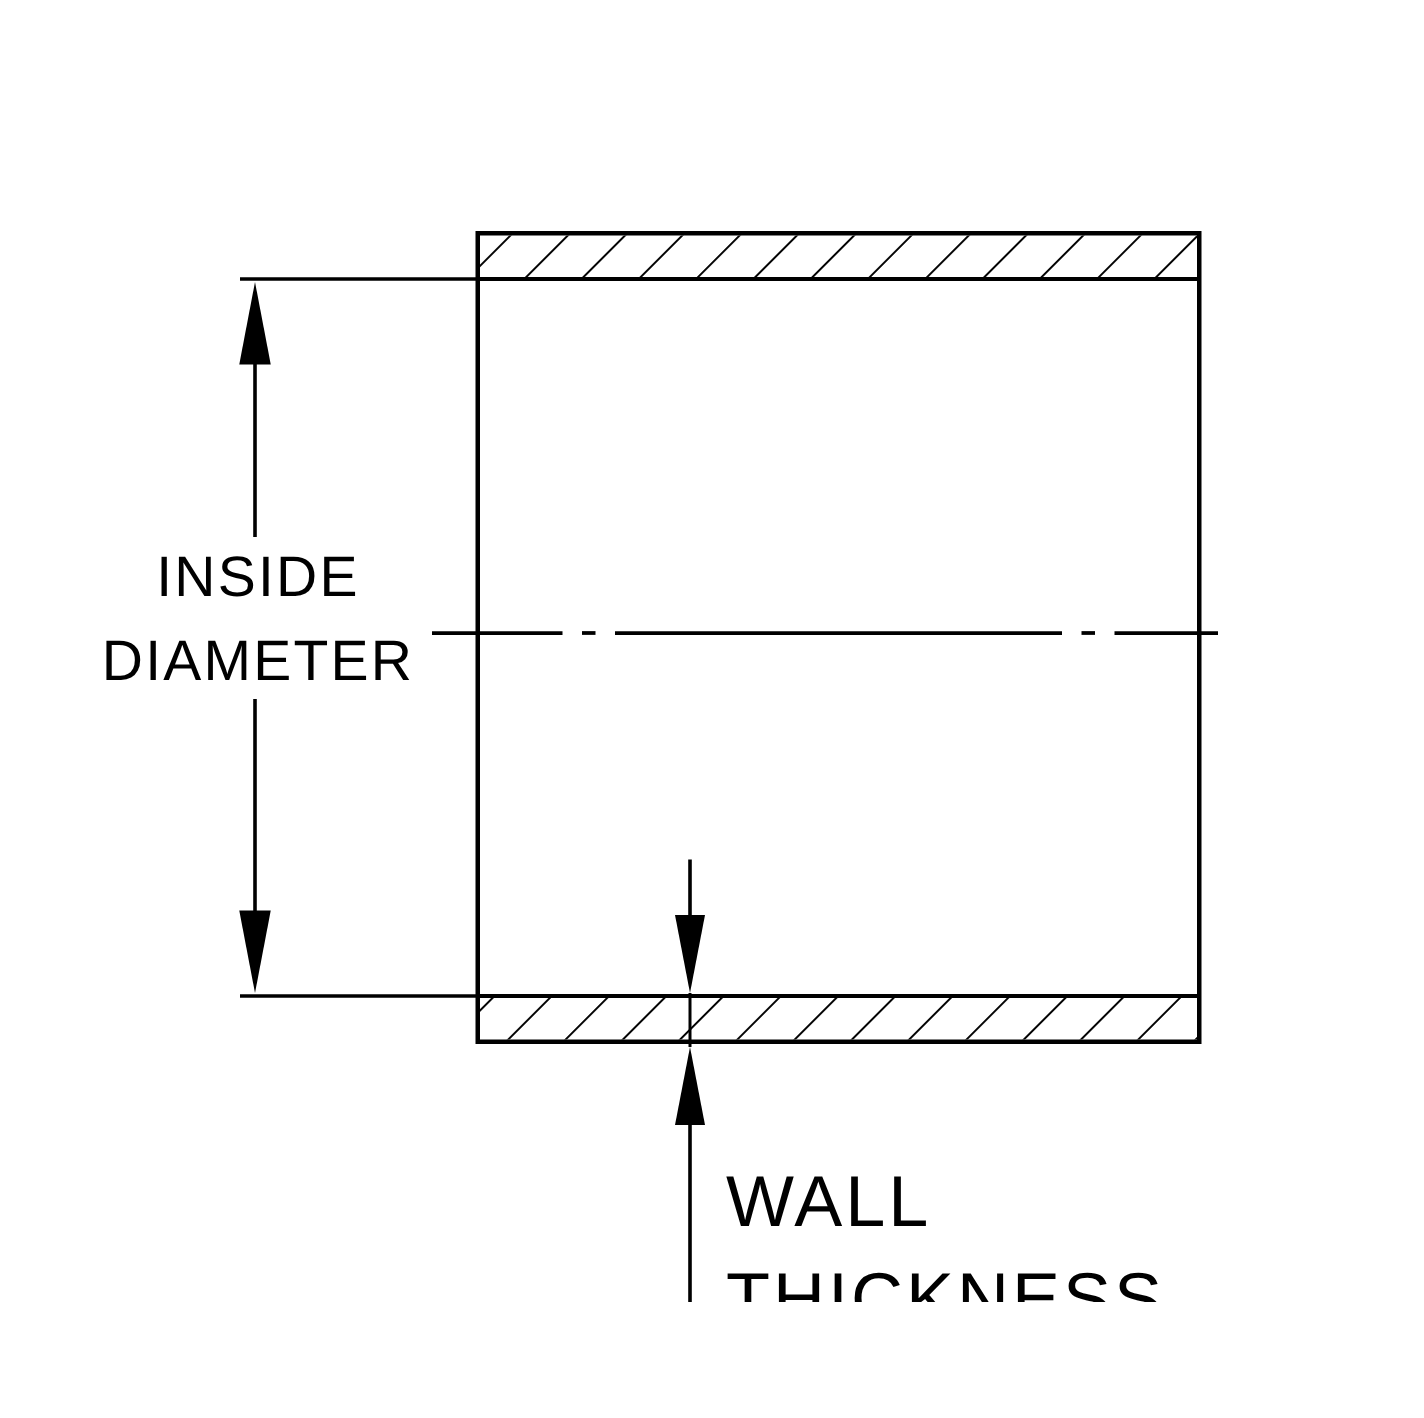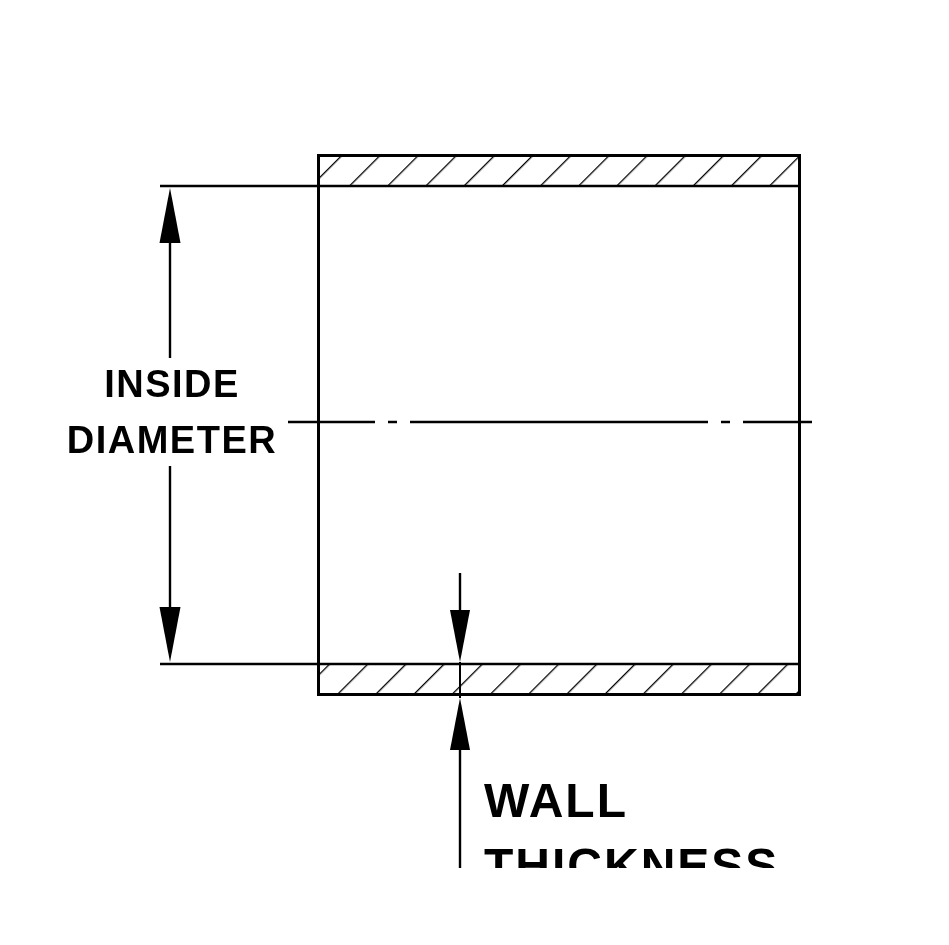--- a/index.html
+++ b/index.html
@@ -7,21 +7,20 @@
     padding: 0;
     background: #ffffff;
   }
   .canvas {
     position: relative;
     width: 949px;
     height: 868px;
     background: #ffffff;
     overflow: hidden;
     font-family: "Liberation Sans", sans-serif;
-    font-weight: bold;
   }
   svg text {
     fill: #000000;
     font-family: "Liberation Sans", sans-serif;
   }
   .dim-label {
     font-size: 38px;
     letter-spacing: 1.5px;
   }
   .wt-label {

